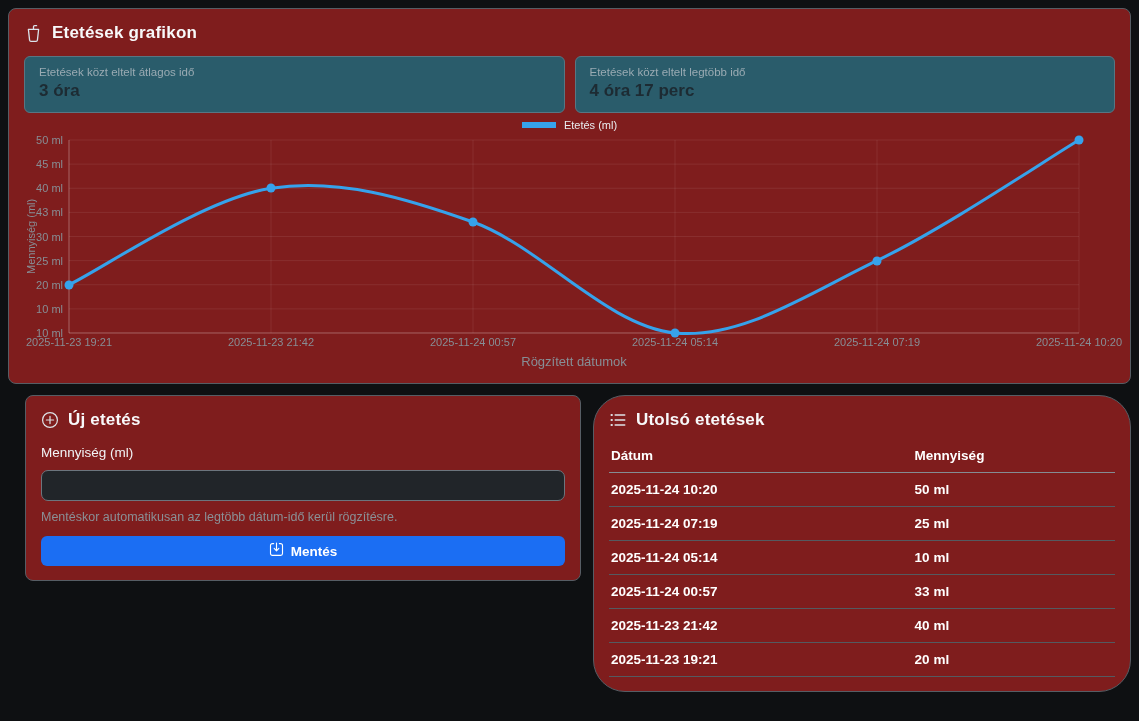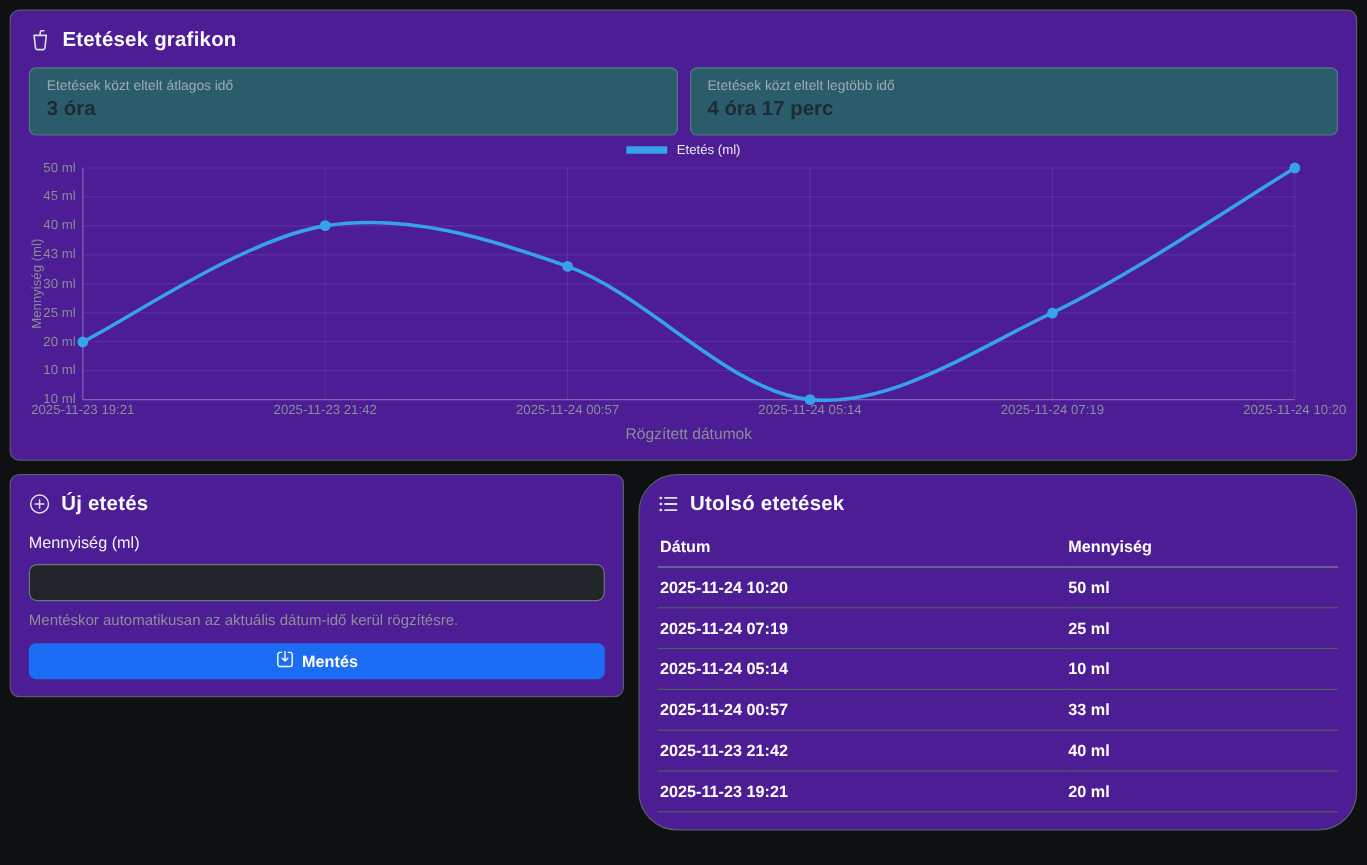--- a/index.html
+++ b/index.html
@@ -3,21 +3,21 @@
 <meta charset="utf-8">
 <style>
   * { margin:0; padding:0; box-sizing:border-box; }
   html,body { background:#0e1012; }
   body {
     width:1139px; height:721px; overflow:hidden;
     font-family:"Liberation Sans","DejaVu Sans",sans-serif;
     color:#f1f3f5; padding:8px;
   }
   .card {
-    background:#4c1d95; border:1px solid #565d64; border-radius:8px;
+    background:#7f1d1d; border:1px solid #565d64; border-radius:8px;
     padding:14px 15px;
   }
   .card-header { display:flex; align-items:center; gap:9px; }
   .card-header h2 { font-size:17px; font-weight:700; color:#f8f9fa; letter-spacing:.2px; }
   .card-header .icon { display:flex; align-items:center; }
 
   
   .chart-card { margin-bottom:11px; }
   .stats-row { display:flex; gap:10px; margin-top:13px; }
   .stat-card {
@@ -53,21 +53,21 @@
   .x-spacer { width:45px; }
   .x-labels { flex:1; position:relative; height:16px; }
   .x-labels span {
     position:absolute; top:3px; transform:translateX(-50%);
     font-size:11px; color:#878e95; white-space:nowrap;
   }
   .x-axis-title { text-align:center; font-size:13px; color:#878e95; margin-top:5px; padding-left:45px; padding-right:36px; }
 
   
   .bottom-row { display:flex; gap:12px; align-items:flex-start; }
-  .new-card { width:512px; flex:none; }
+  .new-card { width:556px; flex:none;margin-left:17px; }
   .table-card { flex:1;border-radius:32px; }
 
   .field-label { font-size:13.5px; color:#f1f3f5; margin-top:15px; }
   .amount-input {
     margin-top:10px; width:100%; height:31px; border-radius:7px;
     border:1px solid #6c757d; background:#212529; color:#f1f3f5;
     font-size:13.5px; padding:0 10px; outline:none;
     font-family:"Liberation Sans","DejaVu Sans",sans-serif;
   }
   .helper-text { font-size:12.5px; color:#8a9096; margin-top:9px; }
@@ -182,21 +182,21 @@
       <span class="icon">
         <svg width="18" height="18" viewBox="0 0 16 16" fill="none" stroke="#dee2e6" stroke-width="1.1" stroke-linecap="round">
           <circle cx="8" cy="8" r="6.6"></circle>
           <path d="M8 4.8 V11.2 M4.8 8 H11.2"></path>
         </svg>
       </span>
       <h2>Új etetés</h2>
     </div>
     <div class="field-label">Mennyiség (ml)</div>
     <input class="amount-input" type="text" value="" style="">
-    <div class="helper-text">Mentéskor automatikusan az aktuális dátum-idő kerül rögzítésre.</div>
+    <div class="helper-text">Mentéskor automatikusan az legtöbb dátum-idő kerül rögzítésre.</div>
     <button class="save-button">
       <span class="icon">
         <svg width="15" height="15" viewBox="0 0 16 16" fill="none" stroke="#ffffff" stroke-width="1.2" stroke-linecap="round" stroke-linejoin="round">
           <path d="M5 1.7 H3.6 A2 2 0 0 0 1.6 3.7 V12.3 A2 2 0 0 0 3.6 14.3 H12.4 A2 2 0 0 0 14.4 12.3 V3.7 A2 2 0 0 0 12.4 1.7 H11"></path>
           <path d="M8 1 V9.2 M5.5 6.9 L8 9.4 L10.5 6.9"></path>
         </svg>
       </span>
       <span>Mentés</span>
     </button>
   </section>

